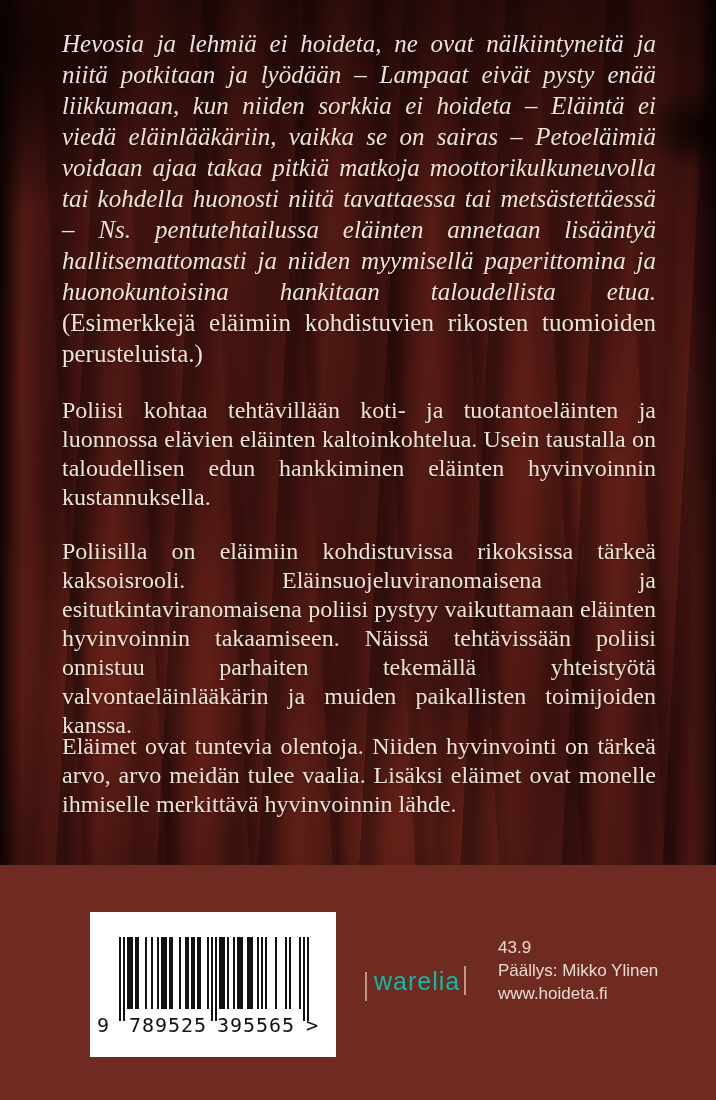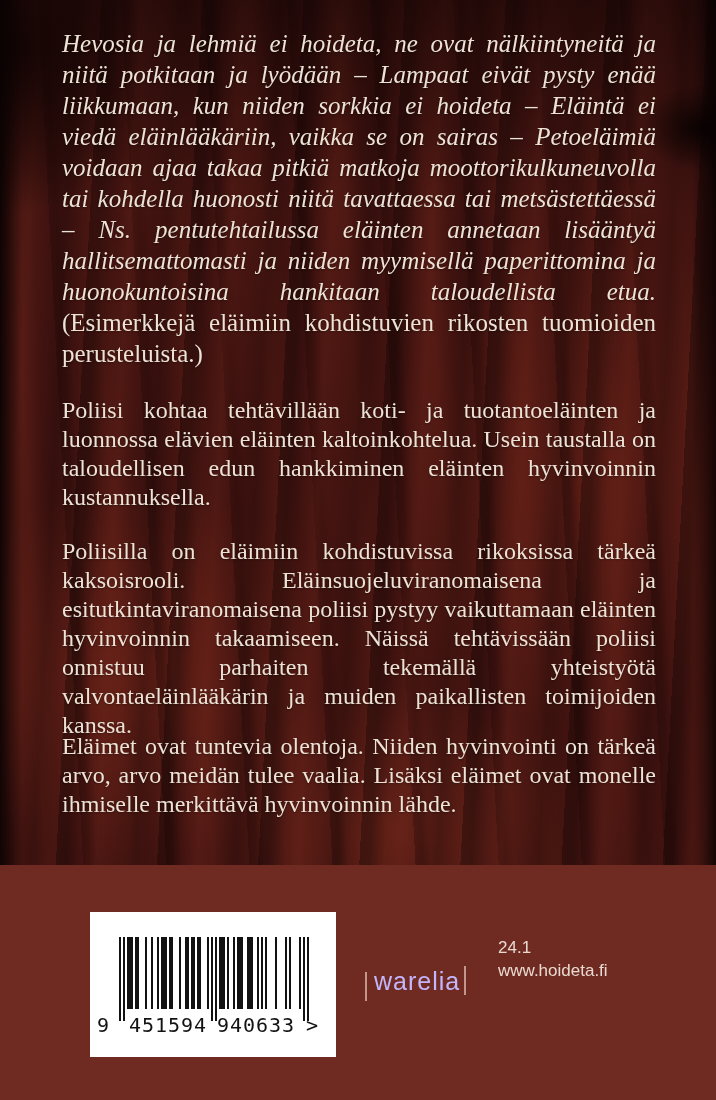--- a/index.html
+++ b/index.html
@@ -56,21 +56,21 @@
   .bc-g1{left:37px;width:82px;text-align:center;letter-spacing:1px;}
   .bc-g2{left:125px;width:82px;text-align:center;letter-spacing:1px;}
   .bc-gt{left:216px;}
 
   .publisher{position:absolute;left:358px;top:99px;width:122px;height:42px;}
   .logo-tick{position:absolute;width:2px;height:29px;background:rgba(238,208,197,.65);}
   .tick-left{left:7px;top:8px;}
   .tick-right{left:106px;top:2px;}
   .logo-text{position:absolute;left:16px;top:3px;
     font-family:"Liberation Sans",sans-serif;font-size:25px;letter-spacing:1px;
-    color:#c4b5fd;}
+    color:#14b8a6;}
 
   .meta{position:absolute;left:498px;top:71px;
     font-family:"Liberation Sans",sans-serif;font-size:17px;line-height:23px;
     color:#e9dad1;}
 </style>
 </head>
 <body>
 
 <div class="cover">
 
@@ -179,31 +179,32 @@
           <div style="height: 72px; background: rgb(255, 255, 255);"></div>
           <div style="height: 72px; background: rgb(255, 255, 255);"></div>
           <div style="height: 72px; background: rgb(18, 18, 18);"></div>
           <div style="height: 72px; background: rgb(255, 255, 255);"></div>
           <div style="height: 84px; background: rgb(18, 18, 18);"></div>
           <div style="height: 84px; background: rgb(255, 255, 255);"></div>
           <div style="height: 84px; background: rgb(18, 18, 18);"></div>
         </div>
       <div class="bc-digits">
         <span class="bc-first">9</span>
-        <span class="bc-g1">451594</span>
-        <span class="bc-g2">940633</span>
+        <span class="bc-g1">789525</span>
+        <span class="bc-g2">395565</span>
         <span class="bc-gt">&gt;</span>
       </div>
     </div>
 
     <div class="publisher">
       <span class="logo-tick tick-left"></span>
       <span class="logo-text">warelia</span>
       <span class="logo-tick tick-right"></span>
     </div>
 
     <div class="meta">
-      <div>24.1</div>
+      <div>43.9</div>
+      <div>Päällys: Mikko Ylinen</div>
       <div>www.hoideta.fi</div>
     </div>
 
   </div>
 </div>
 
 </body></html>

